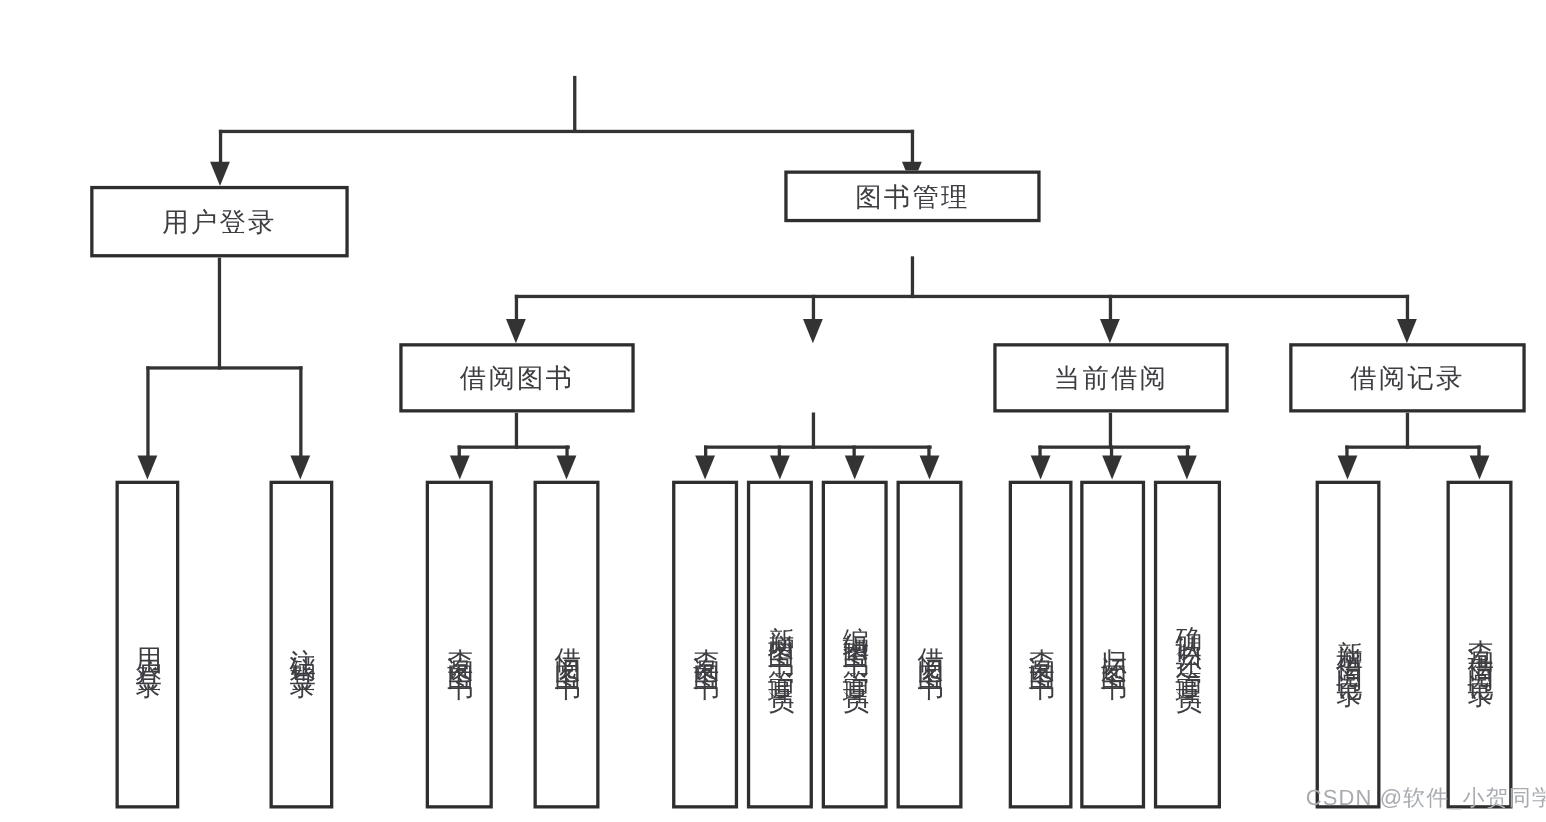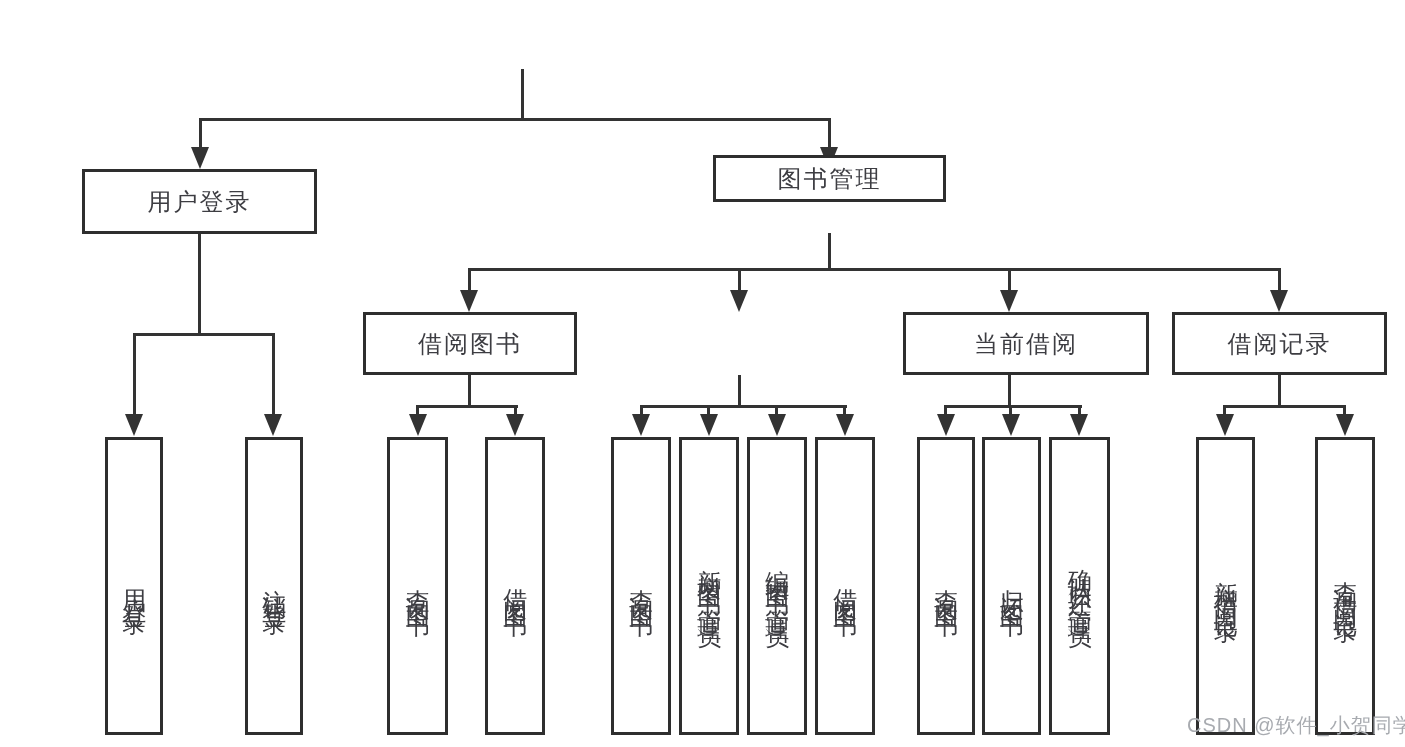--- a/index.html
+++ b/index.html
@@ -88,21 +88,21 @@
   <div class="node" style="left:82px;top:169px;width:235px;height:65px">
     <span>用户登录</span>
   </div>
   <div class="node" style="left:713px;top:155px;width:233px;height:47px">
     <span>图书管理</span>
   </div>
 
   <div class="node" style="left:363px;top:312px;width:214px;height:63px">
     <span>借阅图书</span>
   </div>
-  <div class="node" style="left:903px;top:312px;width:246px;height:63px">
+  <div class="node" style="left:903px;top:312px;width:214px;height:63px">
     <span>当前借阅</span>
   </div>
   <div class="node" style="left:1172px;top:312px;width:215px;height:63px">
     <span>借阅记录</span>
   </div>
 
   <div class="vnode" style="left:105px;width:58px">
     <span class="vtext">用户登录</span>
   </div>
   <div class="vnode" style="left:245px;width:58px">

